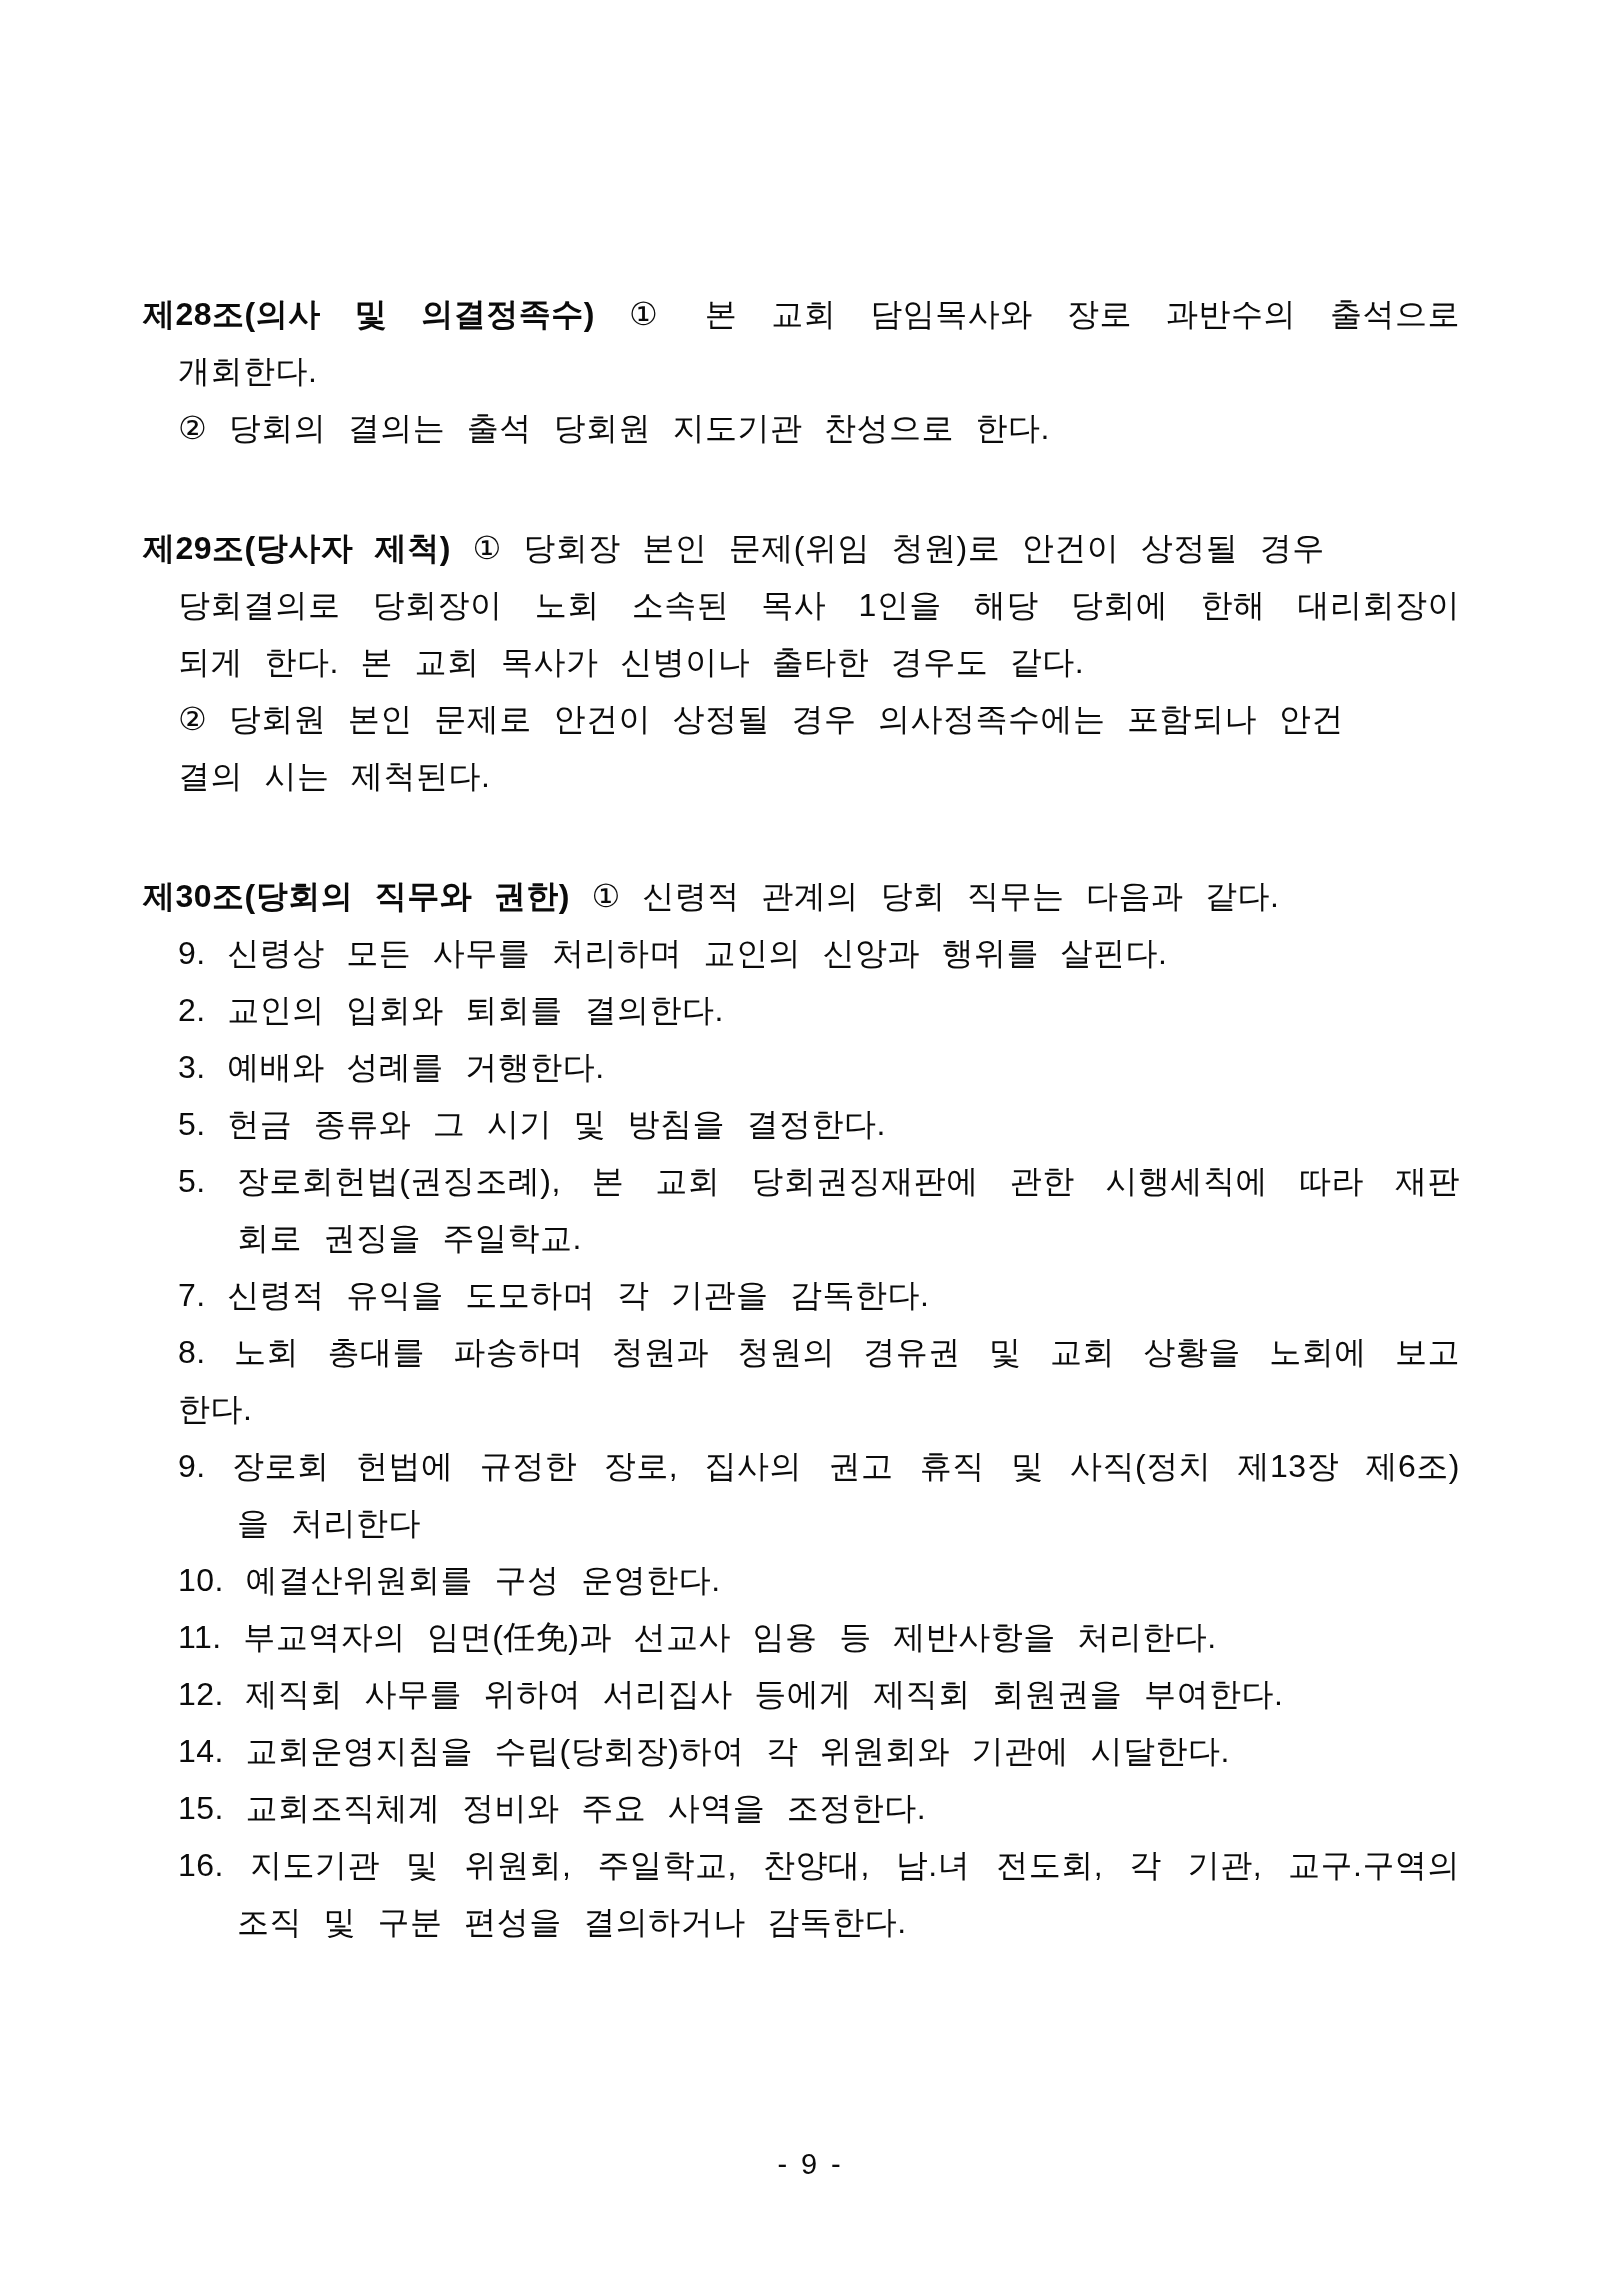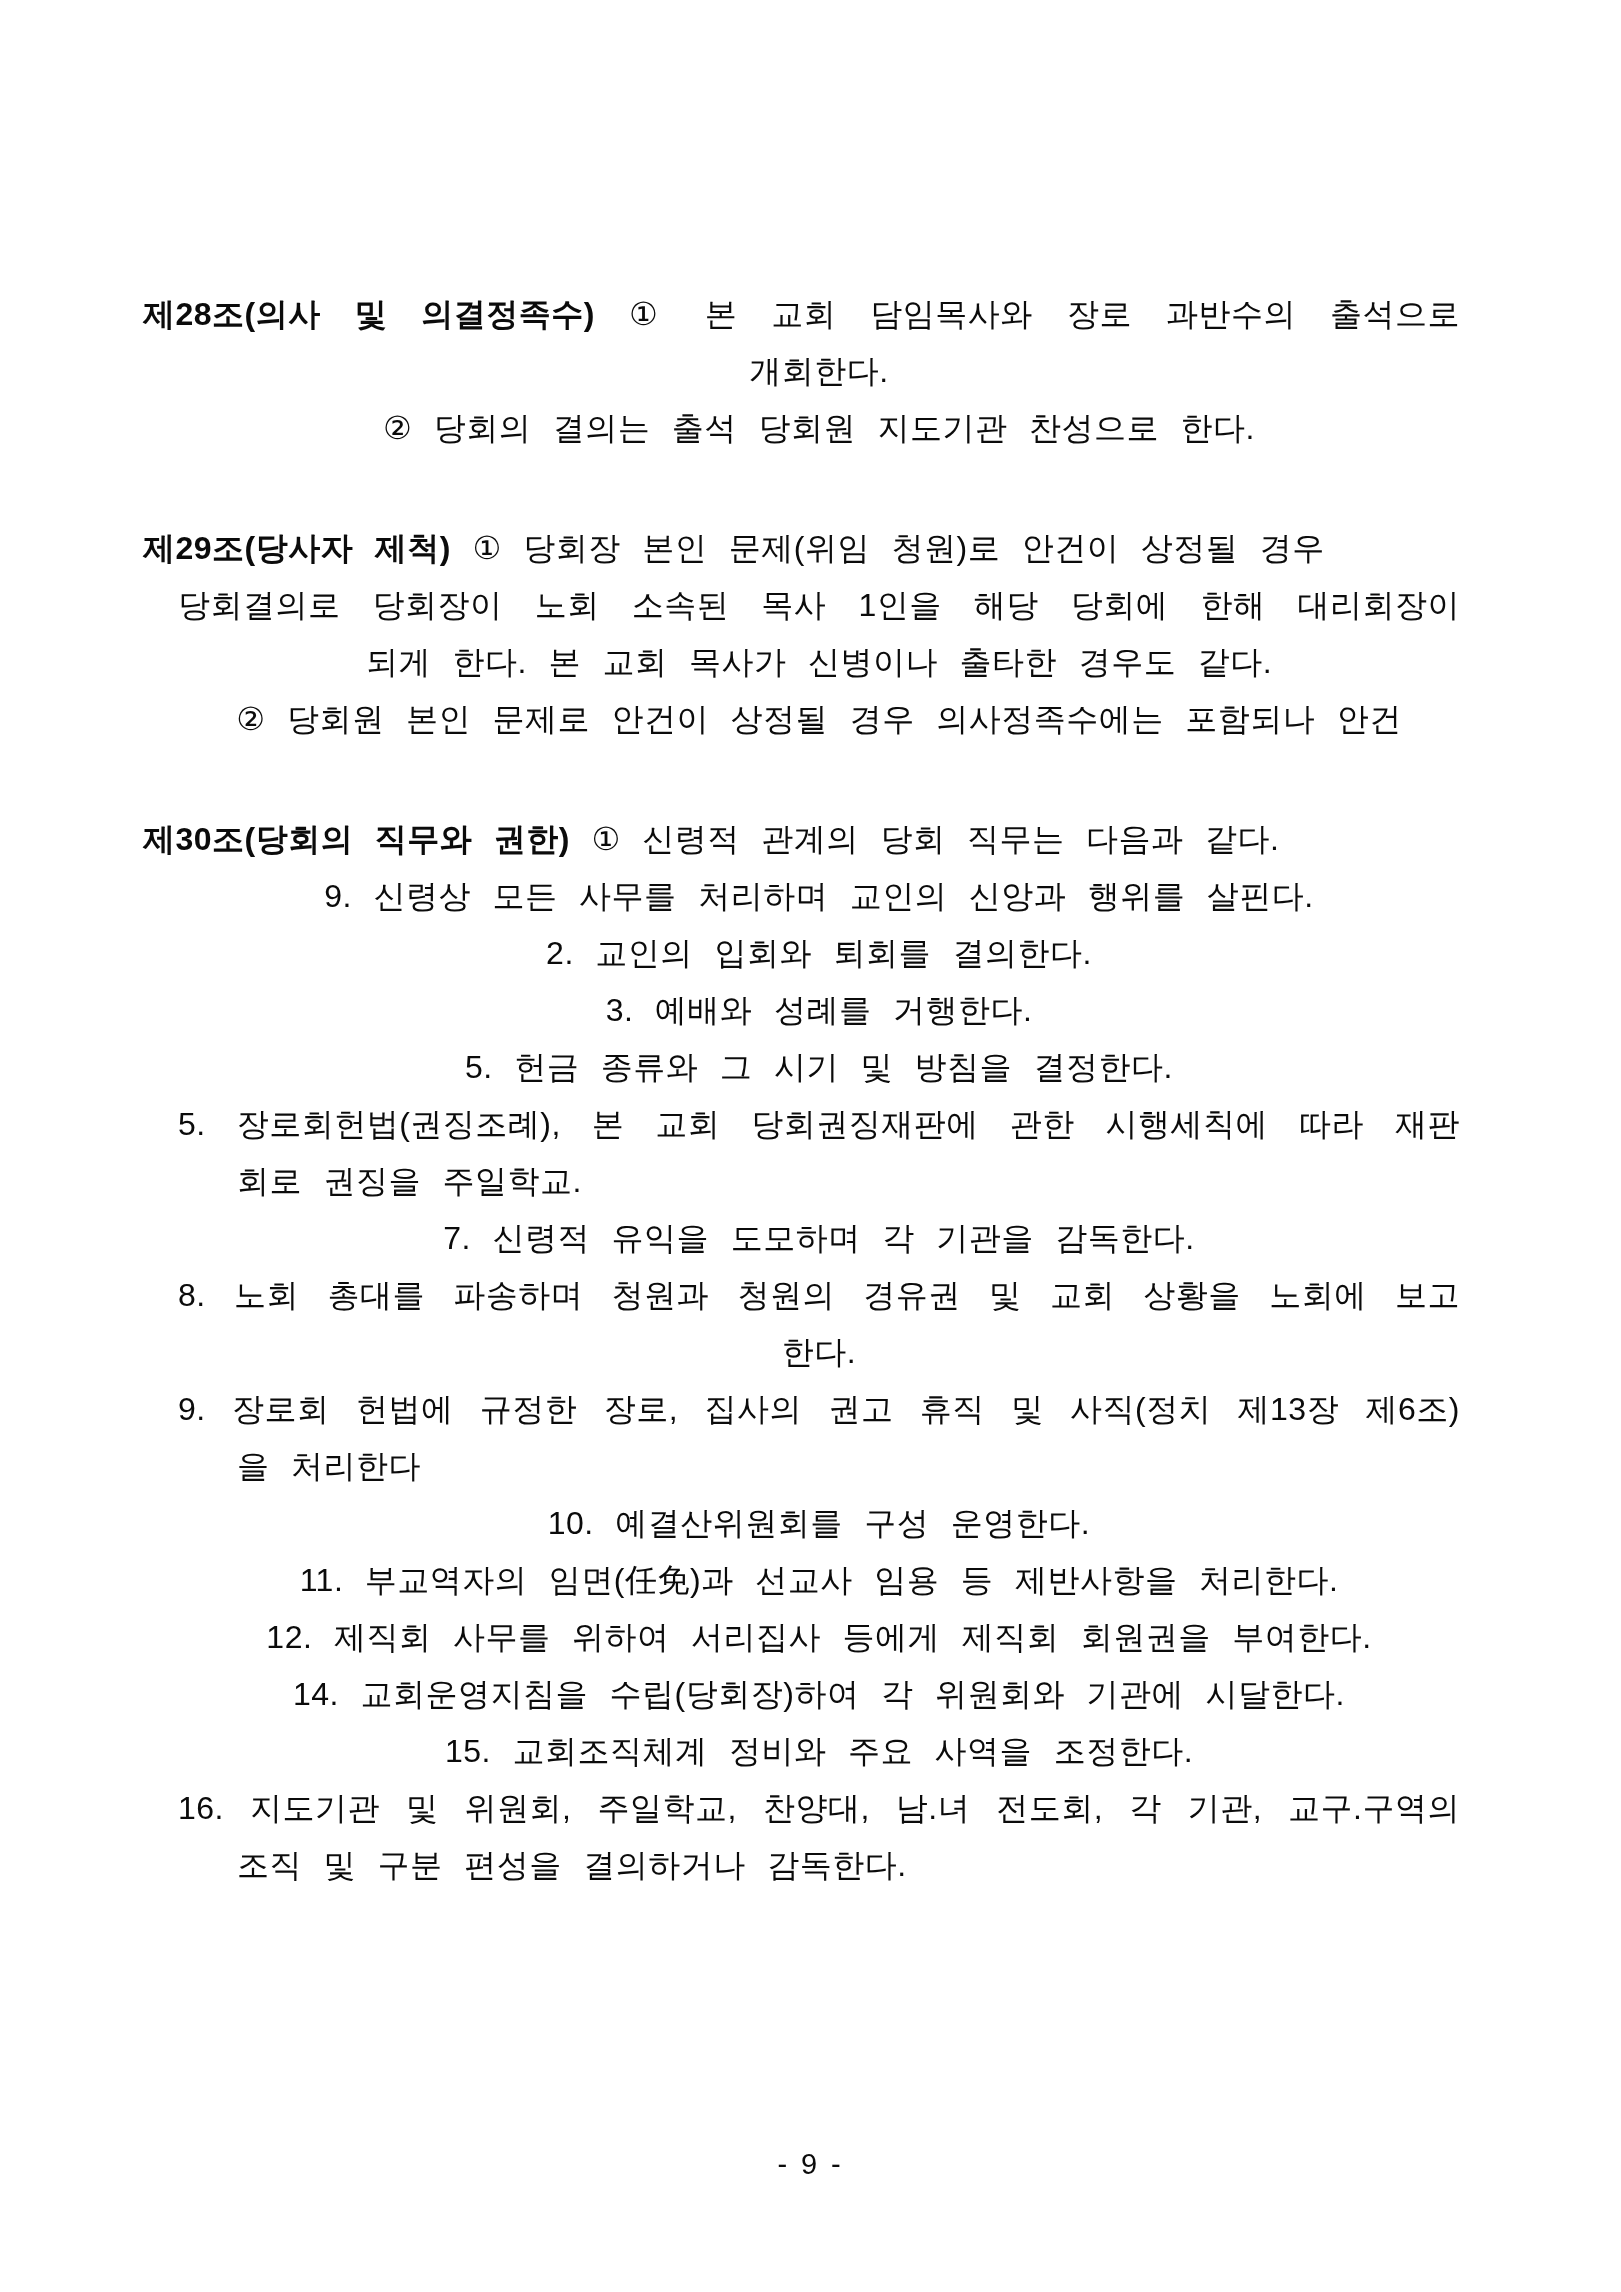--- a/index.html
+++ b/index.html
@@ -30,21 +30,21 @@
       line-height: 57px;
       word-spacing: 0.38em;
       white-space: nowrap;
       letter-spacing: 0.5px;
     }
     .line.just {
       white-space: normal;
       text-align: justify;
       text-align-last: justify;
     }
-    .ind1 { margin-left: 35px; text-align: center; }
+    .ind1 { margin-left: 35px; }
     .ind2 { margin-left: 94px; }
     .bold { font-weight: bold; }
     .pageno {
       position: absolute;
       left: 0;
       right: 0;
       top: 2148px;
       text-align: center;
       font-size: 29px;
       letter-spacing: 2.9px;
@@ -61,20 +61,21 @@
       <div class="line just"><span class="bold">제28조(의사 및 의결정족수)</span><span> ① 본 교회 담임목사와 장로 과반수의 출석으로</span></div>
       <div class="line ind1">개회한다.</div>
       <div class="line ind1">② 당회의 결의는 출석 당회원 지도기관 찬성으로 한다.</div>
     </section>
 
     <section class="article">
       <div class="line"><span class="bold">제29조(당사자 제척)</span><span> ① 당회장 본인 문제(위임 청원)로 안건이 상정될 경우</span></div>
       <div class="line ind1 just">당회결의로 당회장이 노회 소속된 목사 1인을 해당 당회에 한해 대리회장이</div>
       <div class="line ind1">되게 한다. 본 교회 목사가 신병이나 출타한 경우도 같다.</div>
       <div class="line ind1">② 당회원 본인 문제로 안건이 상정될 경우 의사정족수에는 포함되나 안건</div>
+      <div class="line ind1">결의 시는 제척된다.</div>
     </section>
 
     <section class="article">
       <div class="line"><span class="bold">제30조(당회의 직무와 권한)</span><span> ① 신령적 관계의 당회 직무는 다음과 같다.</span></div>
       <div class="line ind1">9. 신령상 모든 사무를 처리하며 교인의 신앙과 행위를 살핀다.</div>
       <div class="line ind1">2. 교인의 입회와 퇴회를 결의한다.</div>
       <div class="line ind1">3. 예배와 성례를 거행한다.</div>
       <div class="line ind1">5. 헌금 종류와 그 시기 및 방침을 결정한다.</div>
       <div class="line ind1 just">5. 장로회헌법(권징조례), 본 교회 당회권징재판에 관한 시행세칙에 따라 재판</div>
       <div class="line ind2">회로 권징을 주일학교.</div>

